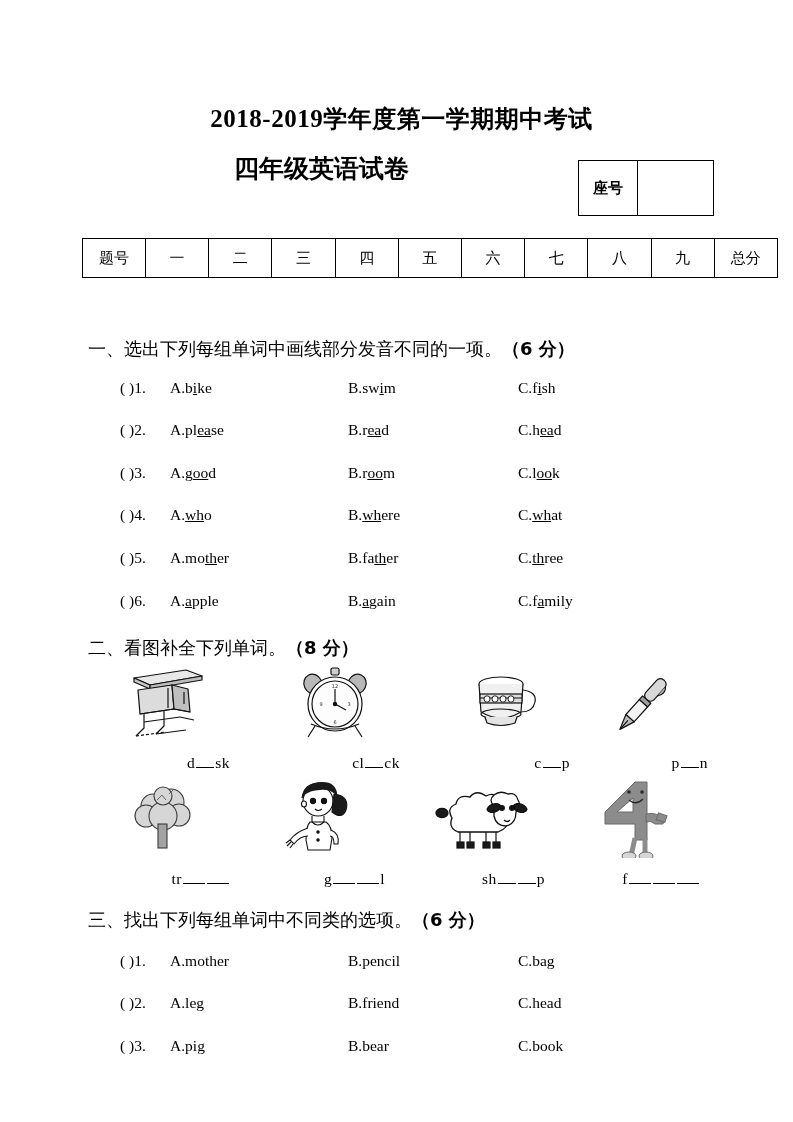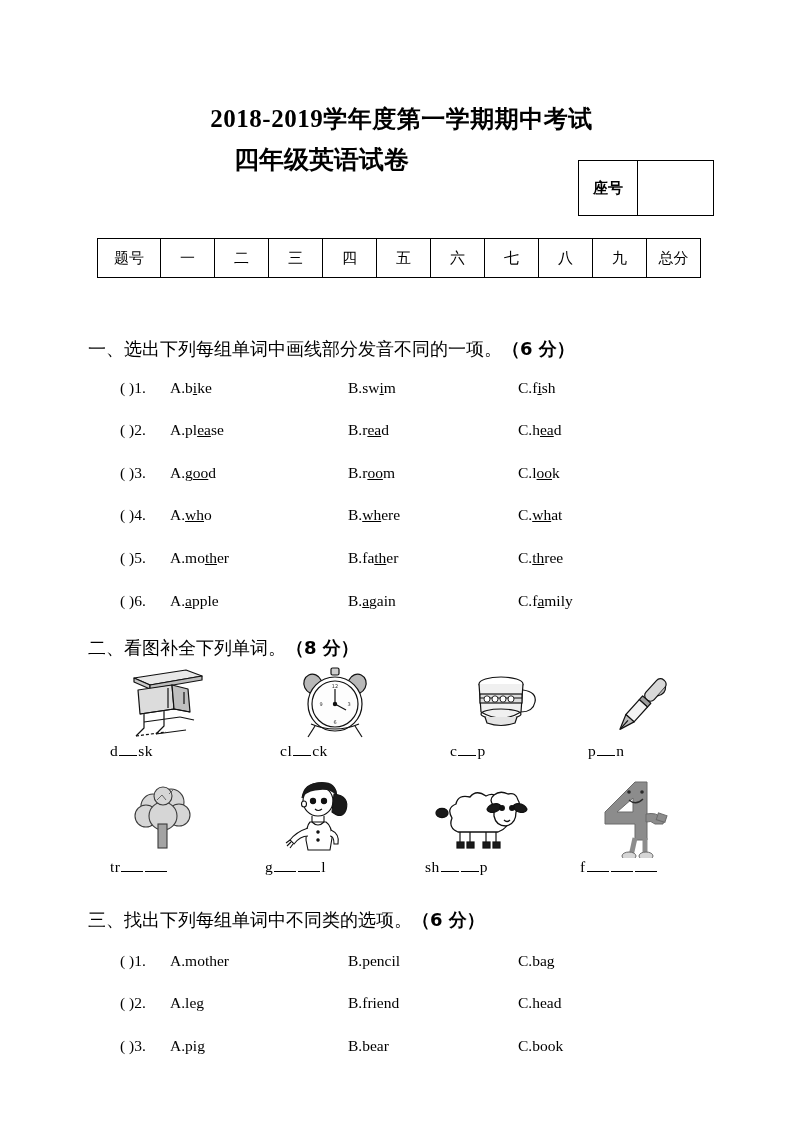--- a/index.html
+++ b/index.html
@@ -39,21 +39,21 @@
     font-family: "DejaVu Sans", "Liberation Sans", sans-serif;
     font-weight: bold;
     font-size: 24px;
     margin-top: 36px;
   }
   .title-line-2 {
     text-align: center;
     font-size: 25px;
     font-weight: bold;
     font-family: "DejaVu Sans", "Liberation Sans", sans-serif;
-    margin-top: 11px;
+    margin-top: 20px;
     padding-right: 150px;
     line-height: 1.2;
   }
 
   
   .seat-box {
     position: absolute;
     left: 578px;
     top: 160px;
     width: 136px;
@@ -72,23 +72,23 @@
     font-weight: bold;
     font-size: 15px;
   }
   .seat-value {
     flex: 1;
   }
 
   
   .score-table {
     position: absolute;
-    left: 97px;
+    left: 82px;
     top: 238px;
-    width: 604px;
+    width: 696px;
     border-collapse: collapse;
     table-layout: fixed;
   }
   .score-table td {
     border: 1.3px solid #000;
     height: 38px;
     text-align: center;
     vertical-align: middle;
     font-family: "DejaVu Sans", "Liberation Sans", sans-serif;
     font-size: 15px;
@@ -136,25 +136,25 @@
     width: 130px;
     text-align: center;
   }
   .pic-art {
     height: 80px;
     display: flex;
     align-items: flex-end;
     justify-content: center;
   }
   .pic-word {
-    margin-top: 0;
+    margin-top: 12px;
     font-size: 15.5px;
     font-family: "Liberation Serif", "DejaVu Serif", serif;
     letter-spacing: 0.5px;
-    text-align: left;
+    text-align: right;
     padding-left: 10px;
   }
   .blank {
     display: inline-block;
     border-bottom: 1.2px solid #000;
     width: 18px;
     margin: 0 1px;
     vertical-align: baseline;
   }
   .blank.wide { width: 22px; }

